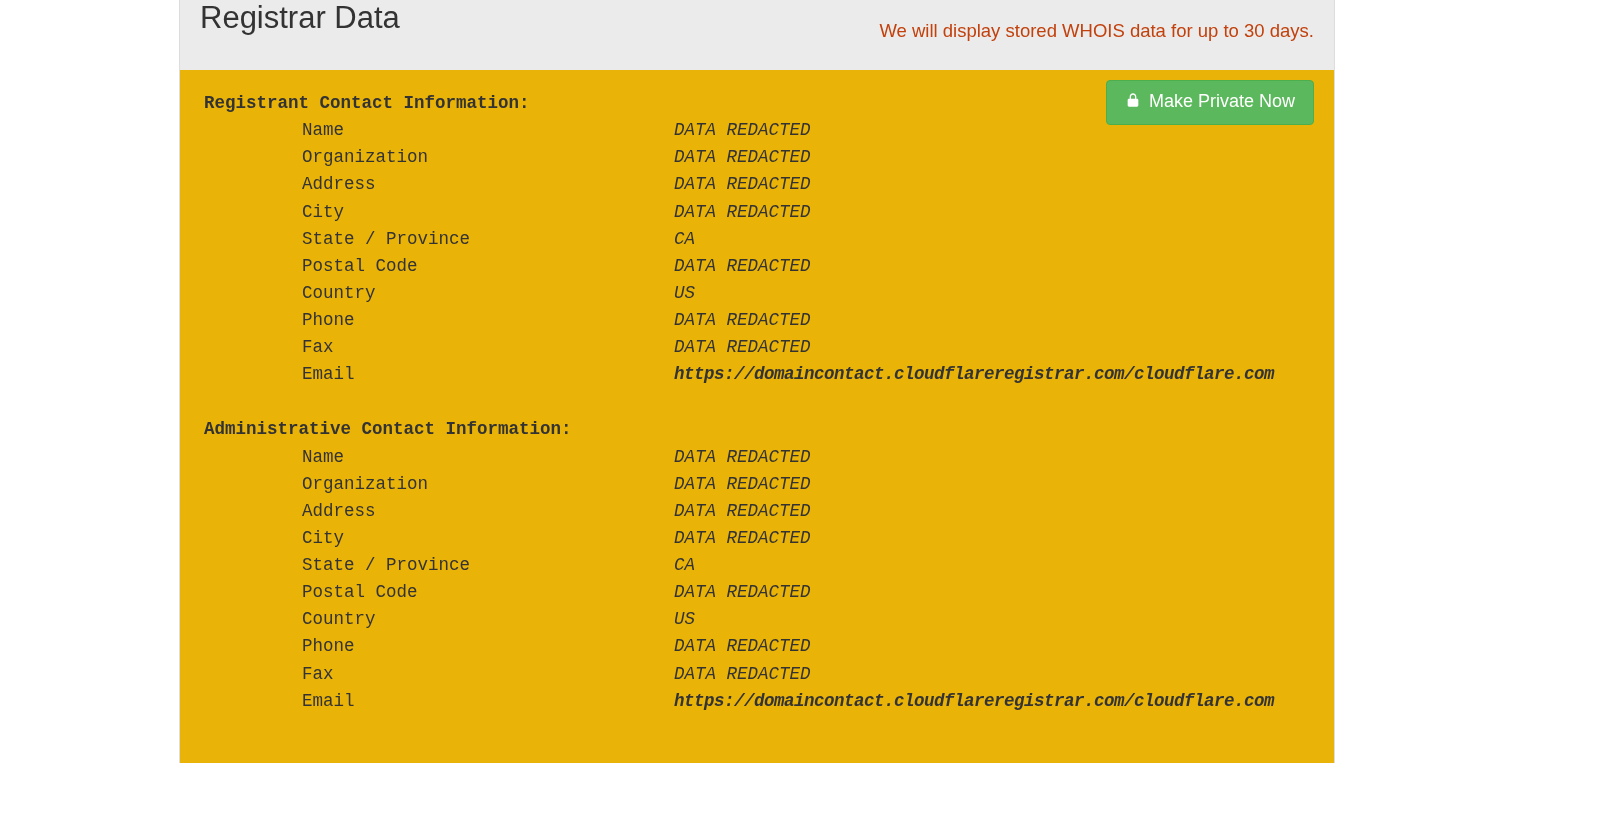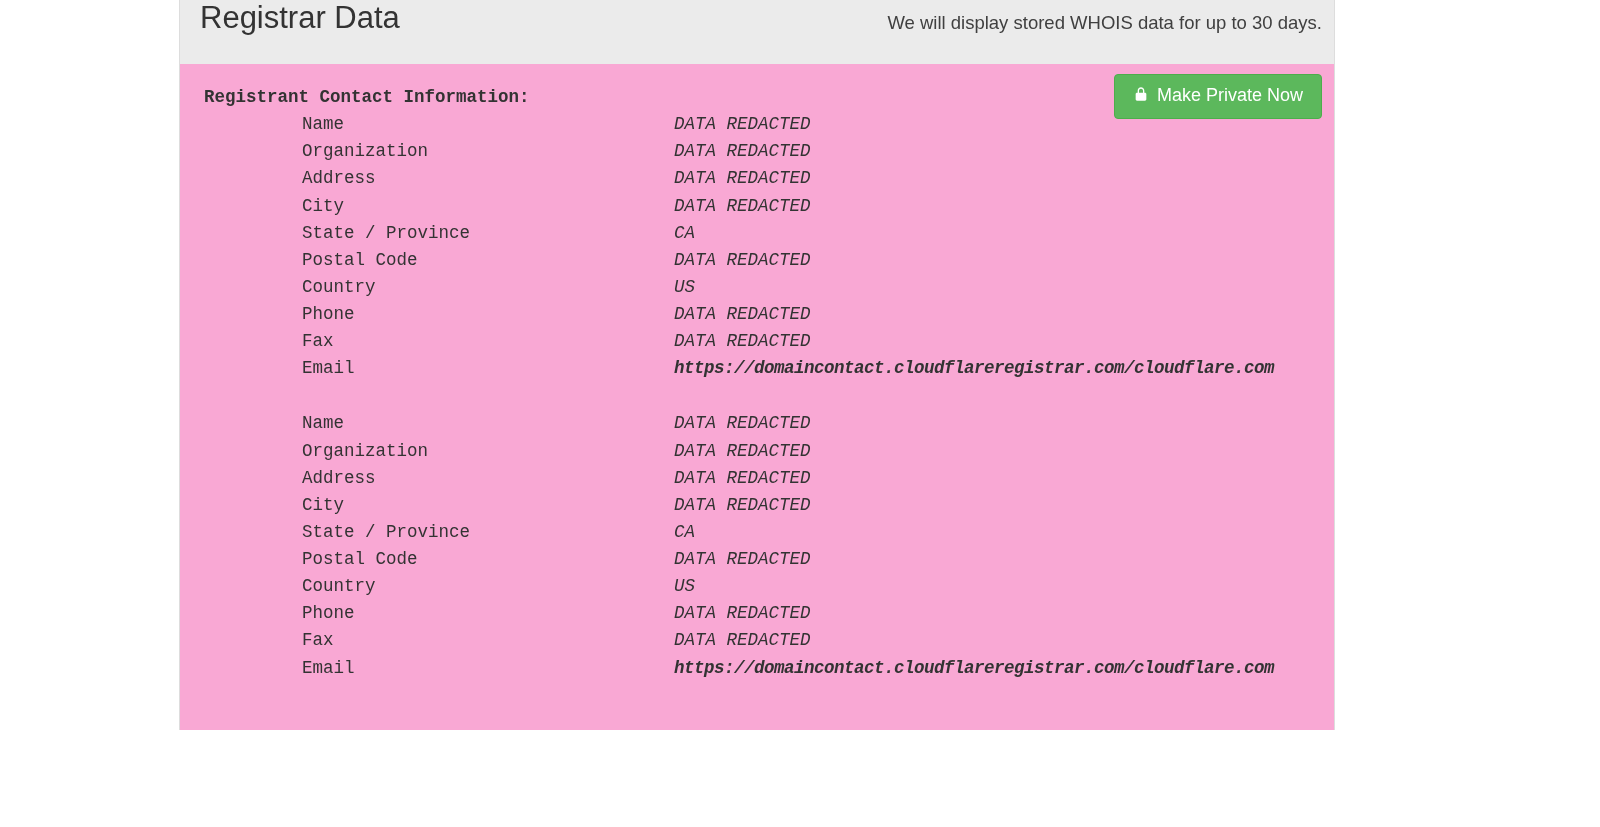--- a/index.html
+++ b/index.html
@@ -15,39 +15,39 @@
       overflow: hidden;
     }
     .container {
       margin-left: 179px;
       width: 1156px;
       border-left: 1px solid #ddd;
       border-right: 1px solid #ddd;
     }
     .header-section {
       background: #ebebeb;
-      padding: 0 12px 28px 20px;
+      padding: 0 20px 28px 20px;
       position: relative;
     }
     .header-top {
       display: flex;
       justify-content: space-between;
       align-items: flex-start;
     }
     .page-title {
       font-size: 31px;
       font-weight: 500;
       color: #333;
       margin-top: 0;
     }
     .notice-text {
       font-size: 18.5px;
-      color: #404040;
+      color: #c2410c;
       text-align: right;
-      margin-top: 12px;
+      margin-top: 20px;
     }
     .make-private-btn {
       background: #5cb85c;
       color: #fff;
       border: 1px solid #4cae4c;
       border-radius: 4px;
       padding: 10px 18px;
       font-size: 18px;
       cursor: pointer;
       display: inline-flex;
@@ -58,21 +58,21 @@
     .make-private-btn svg {
       width: 16px;
       height: 18px;
       fill: #fff;
     }
     .btn-row {
       text-align: right;
       clear: both;
     }
     .whois-body {
-      background: #f9a8d4;
+      background: #eab308;
       padding: 20px 24px 20px 24px;
       font-family: "Courier New", Courier, monospace;
       font-size: 17.5px;
       color: #333;
       line-height: 1.55;
     }
     .section-heading {
       font-weight: 700;
       color: #333;
       margin-bottom: 0;
@@ -163,20 +163,21 @@
         <div class="field-label">Fax</div>
         <div class="field-value">DATA REDACTED</div>
       </div>
       <div class="contact-row">
         <div class="field-label">Email</div>
         <div class="field-value email-url">https://domaincontact.cloudflareregistrar.com/cloudflare.com</div>
       </div>
     </div>
 
     <div class="contact-section">
+      <div class="section-heading">Administrative Contact Information:</div>
 
       <div class="contact-row">
         <div class="field-label">Name</div>
         <div class="field-value">DATA REDACTED</div>
       </div>
       <div class="contact-row">
         <div class="field-label">Organization</div>
         <div class="field-value">DATA REDACTED</div>
       </div>
       <div class="contact-row">

